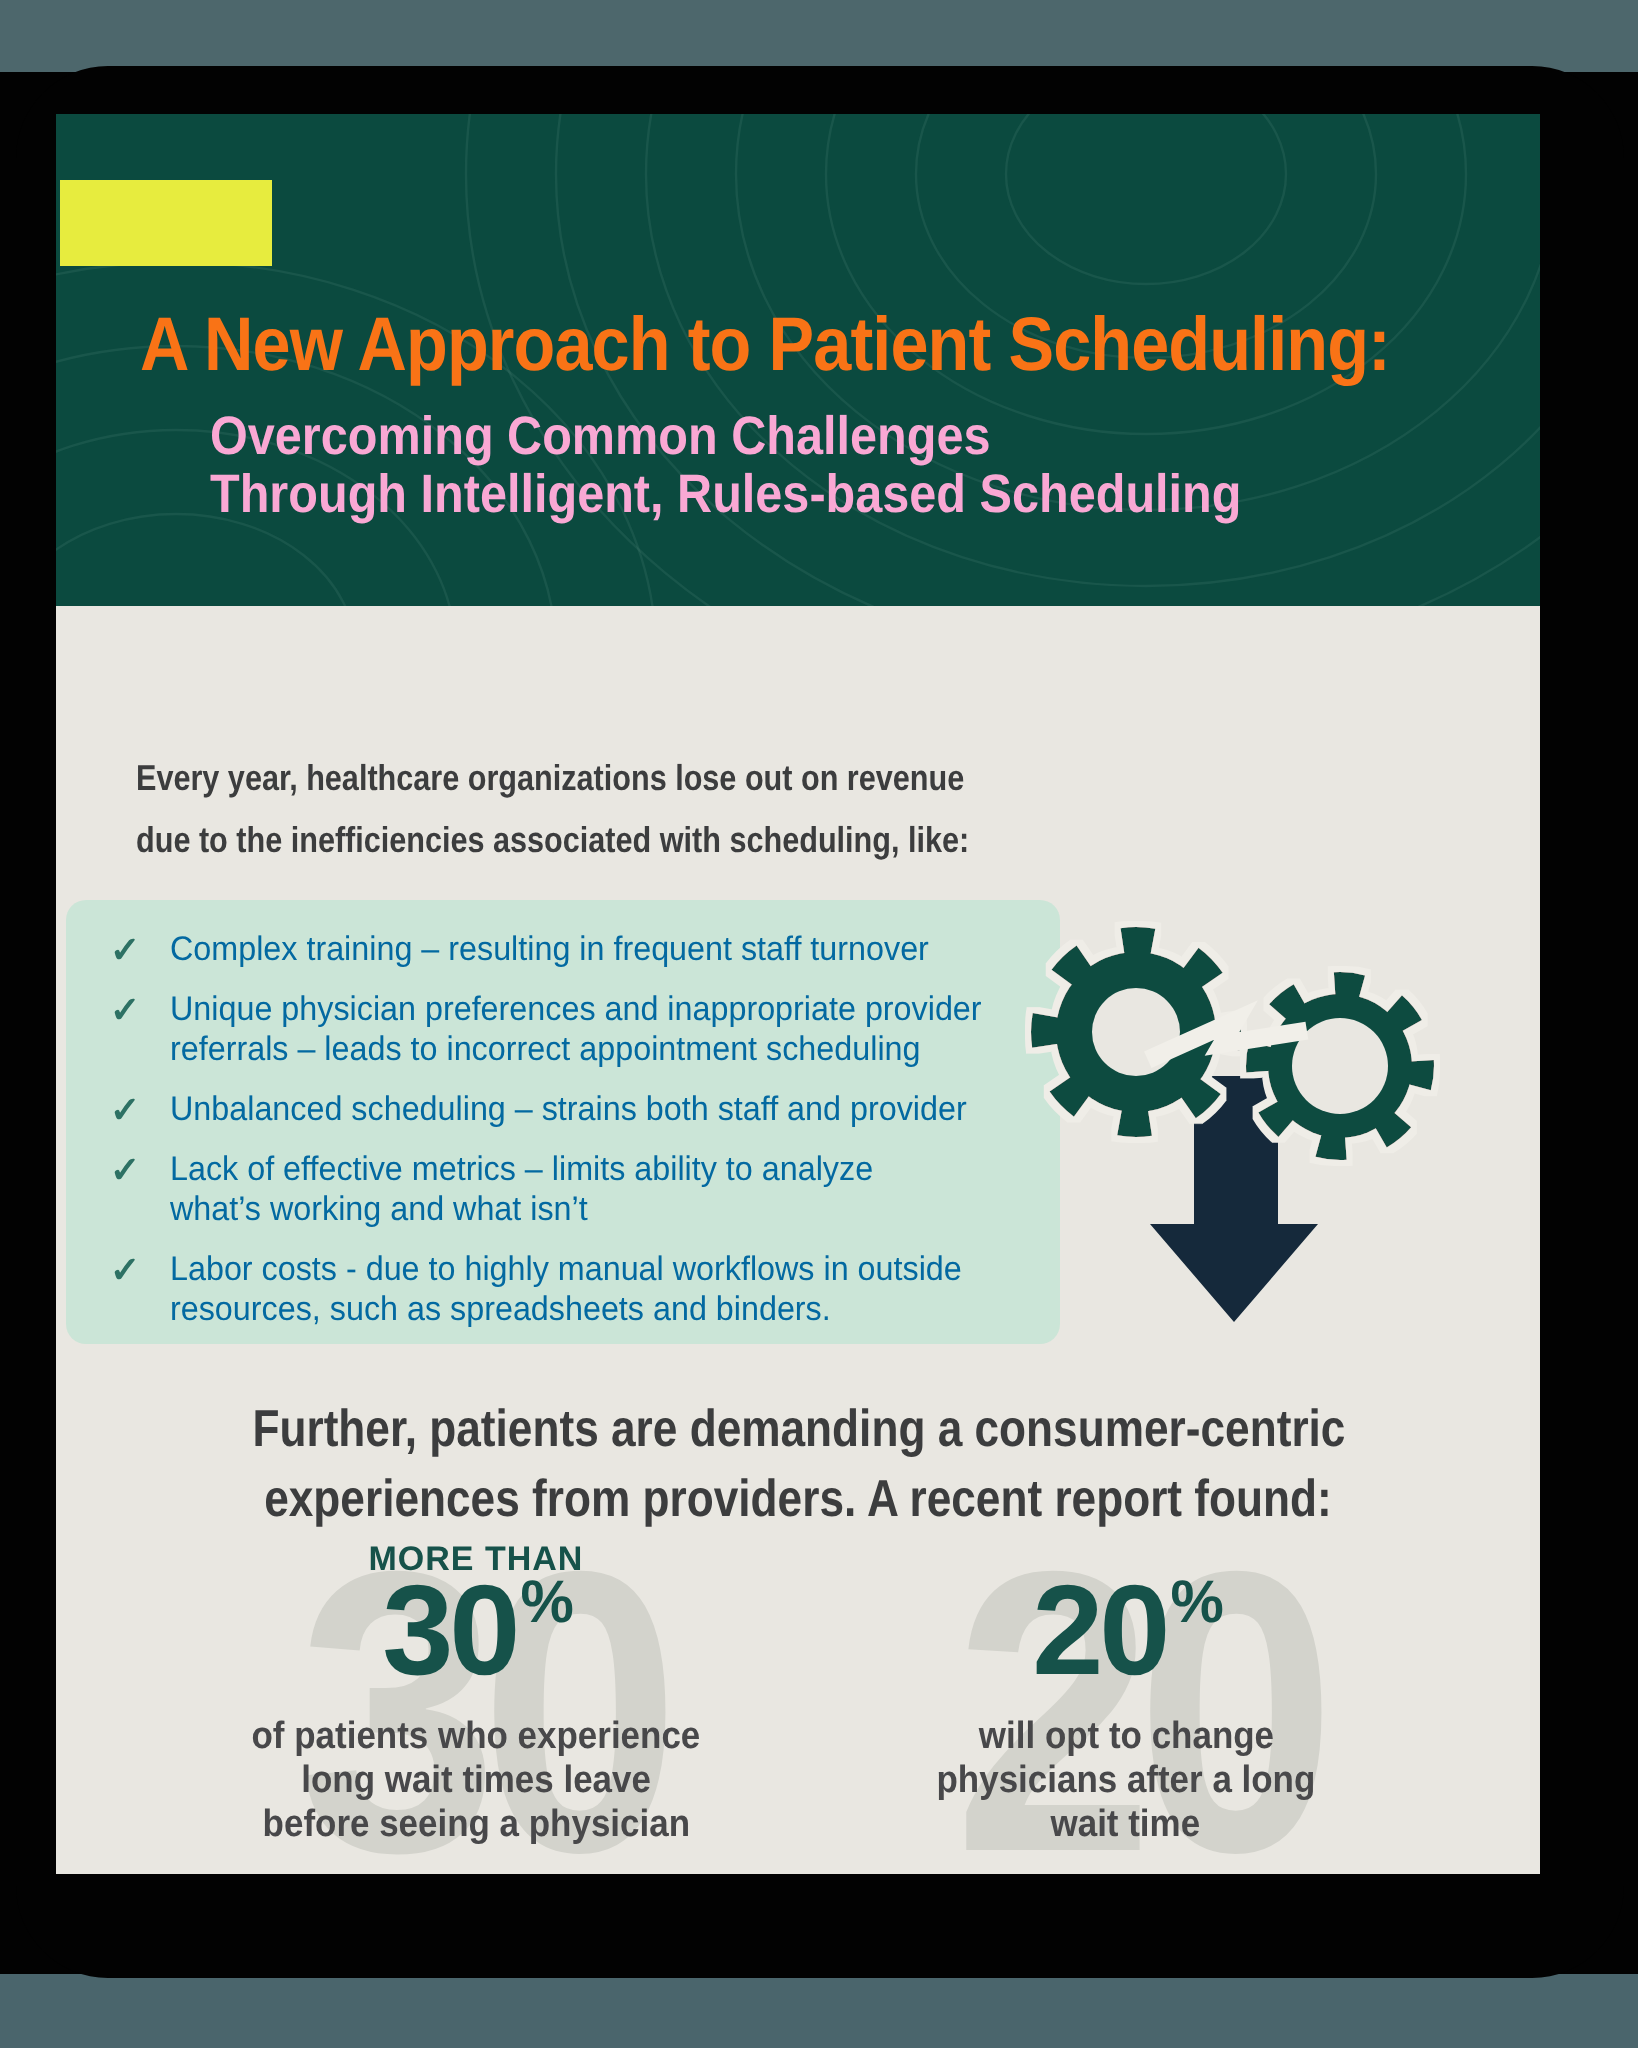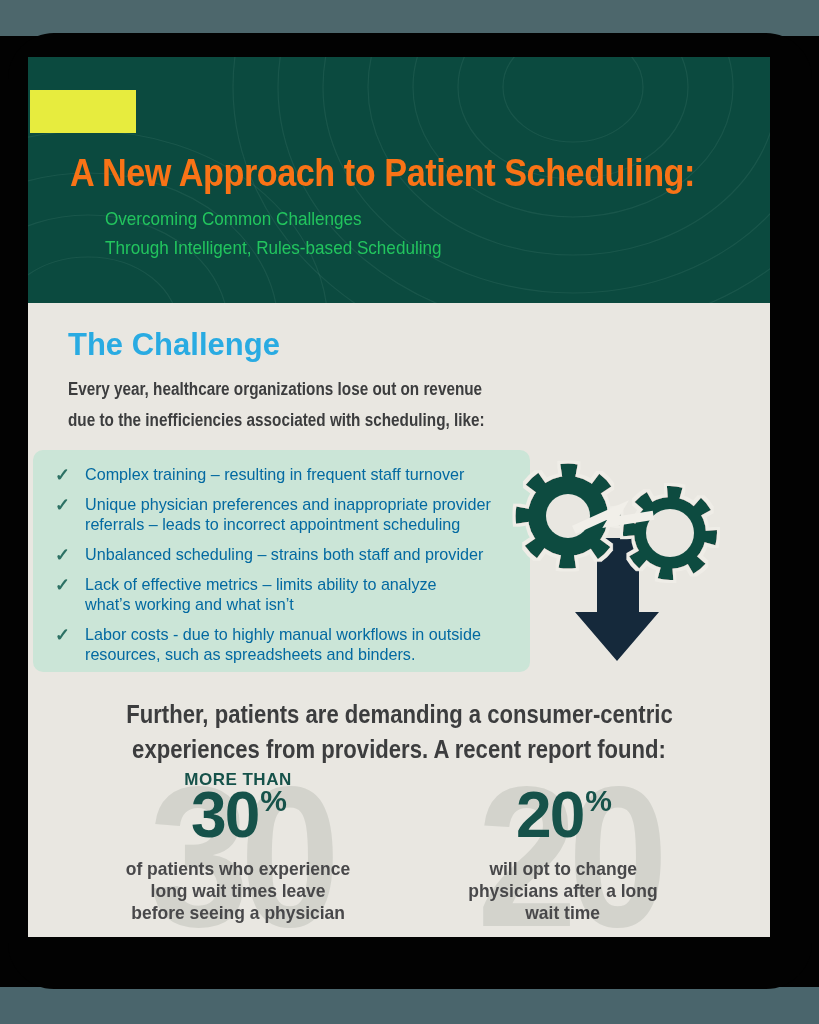--- a/index.html
+++ b/index.html
@@ -12,22 +12,22 @@
                border-radius:46px;background:#020202;}
   .card{position:absolute;left:28px;top:57px;width:742px;height:880px;
         background:#E9E7E1;overflow:hidden;}
   
   .hdr{position:absolute;left:0;top:0;width:742px;height:246px;background:#0B4A3F;overflow:hidden;}
   .contours{position:absolute;left:0;top:0;width:742px;height:246px;pointer-events:none;}
   .accent{position:absolute;left:2px;top:33px;width:106px;height:43px;background:#E7EC3E;}
   .title{position:absolute;left:42px;top:92px;margin:0;font-size:38px;line-height:48px;
          font-weight:bold;color:#f97316;white-space:nowrap;letter-spacing:-.5px;}
   .title .sq{display:inline-block;transform:scaleX(.9);transform-origin:left center;}
-  .subtitle{position:absolute;left:77px;top:147px;font-size:19px;line-height:29px;
-            font-weight:normal;color:#22c55e;}
+  .subtitle{position:absolute;left:77px;top:147px;font-size:27px;line-height:29px;
+            font-weight:bold;color:#f9a8d4;}
   .subtitle .ln{display:block;white-space:nowrap;}
   .subtitle .ln span{display:inline-block;transform:scaleX(.9);transform-origin:left center;}
   
   .challenge-h{position:absolute;left:40px;top:270px;margin:0;font-size:31px;line-height:36px;
                font-weight:bold;color:#29ABE2;white-space:nowrap;}
   .intro{position:absolute;left:40px;top:317px;font-size:18px;line-height:31px;
          font-weight:bold;color:#3C3D3E;}
   .intro .ln{display:block;white-space:nowrap;}
   .intro .ln span{display:inline-block;transform:scaleX(.85);transform-origin:left center;}
   .mint{position:absolute;left:5px;top:393px;width:497px;height:222px;border-radius:10px;
@@ -85,21 +85,20 @@
         </g>
       </svg>
       <div class="accent"></div>
       <h1 class="title"><span class="sq">A New Approach to Patient Scheduling:</span></h1>
       <div class="subtitle">
         <span class="ln"><span>Overcoming Common Challenges</span></span>
         <span class="ln"><span>Through Intelligent, Rules-based Scheduling</span></span>
       </div>
     </div>
 
-    <h2 class="challenge-h">The Challenge</h2>
 
     <div class="intro">
       <span class="ln"><span>Every year, healthcare organizations lose out on revenue</span></span>
       <span class="ln"><span>due to the inefficiencies associated with scheduling, like:</span></span>
     </div>
 
     <div class="mint">
       <div class="chk-item">
         <span class="chk-mark">✓</span>
         <span class="chk-text">

